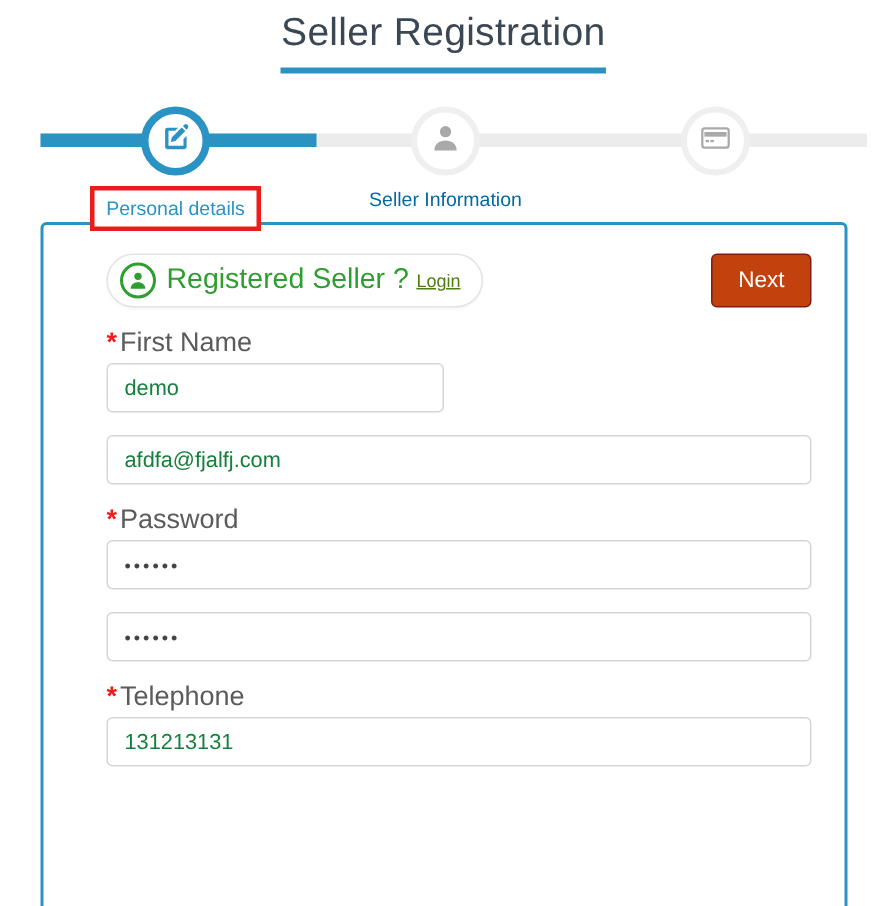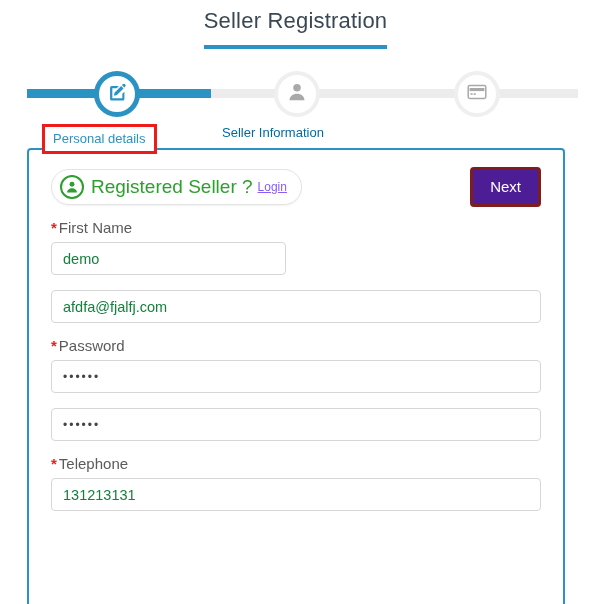--- a/index.html
+++ b/index.html
@@ -15,21 +15,21 @@
     position: relative;
   }
 
   
   .page-title-wrap {
     text-align: center;
     padding-top: 4px;
   }
   .page-title {
     display: inline-block;
-    font-size: 22px;
+    font-size: 26px;
     font-weight: 400;
     color: #3b4854;
     line-height: 34px;
     letter-spacing: 0.2px;
     padding-bottom: 7px;
     border-bottom: 4px solid #2a93c4;
     text-align: center;
   }
 
   
@@ -56,21 +56,21 @@
   }
   .steps {
     position: absolute;
     left: 0;
     right: 0;
     top: 0;
   }
   .step {
     position: absolute;
     width: 150px;
-    text-align: left;
+    text-align: center;
   }
   .step-1 { left: 42px; }
   .step-2 { left: 222px; }
   .step-3 { left: 402px; }
 
   .step-circle {
     width: 46px;
     height: 46px;
     border-radius: 50%;
     background: #ffffff;
@@ -113,20 +113,21 @@
     width: 538px;
     height: 470px;
     border: 2px solid #2a93c4;
     border-radius: 4px;
     box-sizing: border-box;
     background: #ffffff;
     overflow: hidden;
   }
   .panel-inner {
     padding: 18px 22px 0 22px;
+    margin-left: 20px;
   }
 
   .panel-head {
     display: flex;
     align-items: center;
     justify-content: space-between;
     height: 38px;
   }
   .reg-pill {
     display: inline-flex;
@@ -150,31 +151,31 @@
     flex: none;
   }
   .reg-pill-text {
     font-size: 19px;
     color: #2e9e2e;
     line-height: 22px;
     white-space: nowrap;
   }
   .reg-pill-login {
     font-size: 12px;
-    color: #8b5cf6;
+    color: #4d7c0f;
     margin-left: 5px;
     line-height: 14px;
   }
 
   .next-btn {
-    background: #4c1d95;
+    background: #c2410c;
     color: #ffffff;
     font-size: 15px;
     line-height: 18px;
-    border: 3px solid #7f1d1d;
+    border: 1px solid #7f1d1d;
     border-radius: 4px;
     padding: 8px 17px;
     cursor: pointer;
     font-family: "Liberation Sans", sans-serif;
   }
 
   
   .form {
     margin-top: 14px;
   }
@@ -182,21 +183,21 @@
     display: flex;
     gap: 20px;
   }
   .field {
     margin-bottom: 15px;
   }
   .field.full { width: 100%; }
   .field.half { width: calc(50% - 10px); }
 
   .field-label {
-    font-size: 15px;
+    font-size: 18px;
     color: #5b5b5b;
     line-height: 16px;
     margin-bottom: 6px;
     display: block;
   }
   .req {
     color: #f01b1b;
     font-weight: bold;
     margin-right: 2px;
   }

